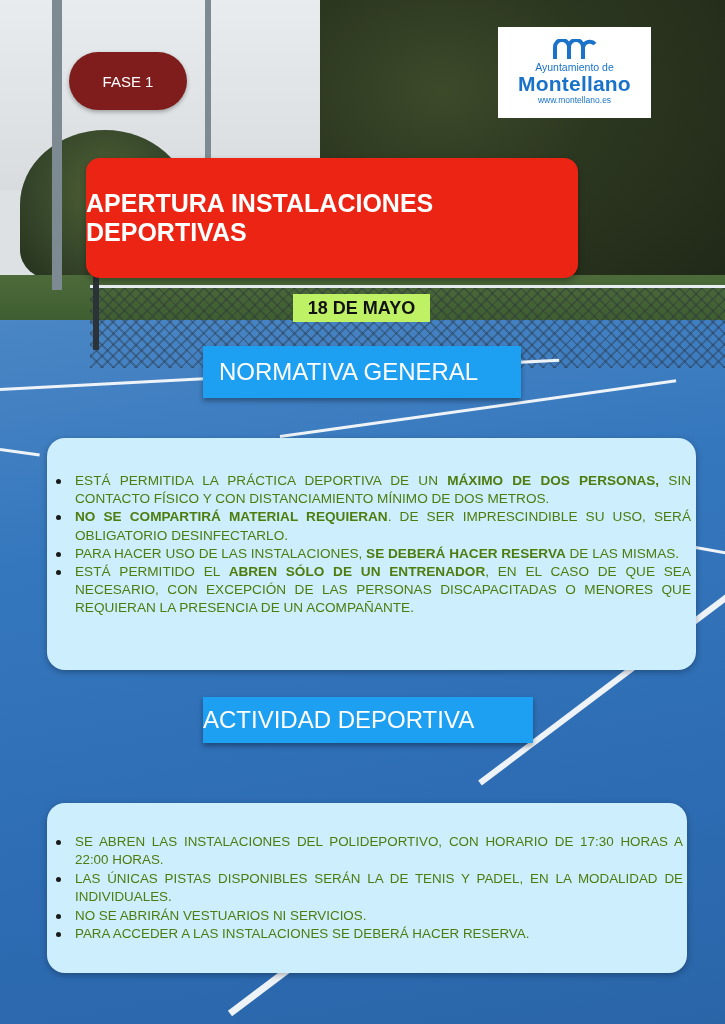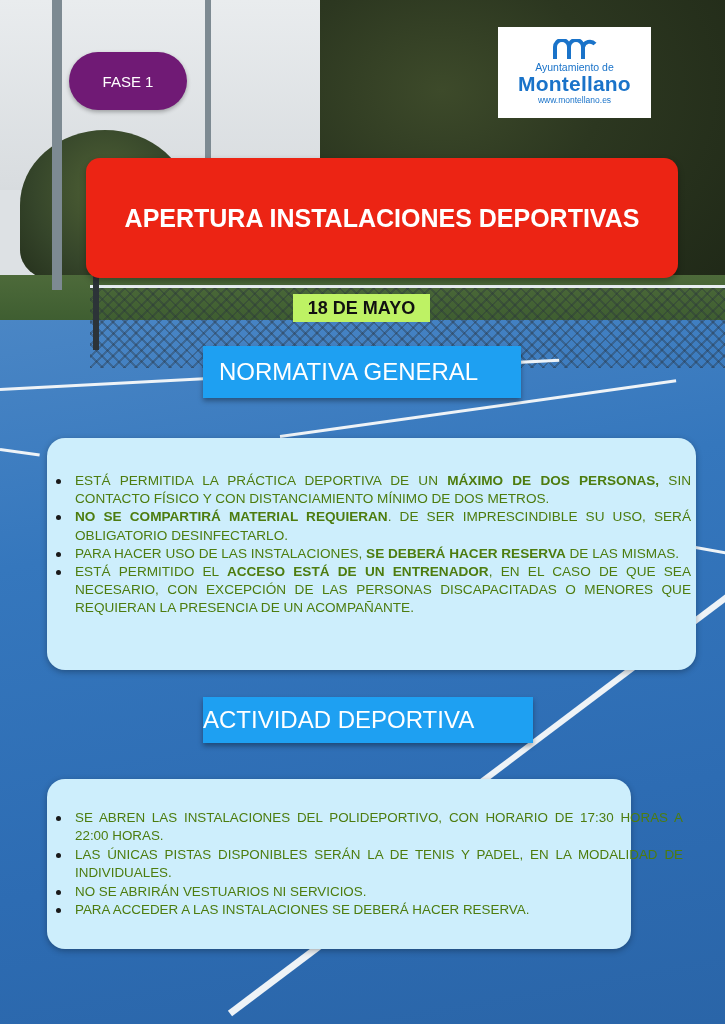--- a/index.html
+++ b/index.html
@@ -8,36 +8,36 @@
   .sky{position:absolute;left:0;top:0;width:725px;height:300px;background:linear-gradient(180deg,#e9ecee 0%,#d9dde0 60%,#c9cfd2 100%);}
   .trees{position:absolute;left:320px;top:0;width:405px;height:300px;background:radial-gradient(ellipse at 30% 30%,#3d4a2a 0%,#2c3720 40%,#1f2817 100%);}
   .trees2{position:absolute;left:20px;top:130px;width:170px;height:150px;border-radius:50% 50% 20% 20%;background:radial-gradient(ellipse at 50% 40%,#4f6135 0%,#35452a 60%,#25301c 100%);}
   .building{position:absolute;left:0;top:190px;width:60px;height:90px;background:#dde1e4;}
   .grass{position:absolute;left:0;top:275px;width:725px;height:60px;background:linear-gradient(180deg,#4d6a3a,#3a5a2e);}
   .court{position:absolute;left:0;top:320px;width:725px;height:704px;background:linear-gradient(170deg,#4a86c5 0%,#3577bd 30%,#2d6cb3 70%,#2a65a8 100%);}
   .net{position:absolute;left:90px;top:285px;width:635px;height:80px;background:repeating-linear-gradient(45deg,rgba(40,50,60,.35) 0 2px,transparent 2px 8px),repeating-linear-gradient(-45deg,rgba(40,50,60,.35) 0 2px,transparent 2px 8px);border-top:3px solid #e8eef2;}
   .pole{position:absolute;background:#7d8a92;}
   .line{position:absolute;background:#eef3f7;transform-origin:left center;}
 
-  .fase{position:absolute;left:69px;top:52px;width:118px;height:58px;border-radius:29px;background:#701a75;color:#fff;font-size:15px;display:flex;align-items:center;justify-content:center;box-shadow:0 2px 4px rgba(0,0,0,.3);}
+  .fase{position:absolute;left:69px;top:52px;width:118px;height:58px;border-radius:29px;background:#7f1d1d;color:#fff;font-size:15px;display:flex;align-items:center;justify-content:center;box-shadow:0 2px 4px rgba(0,0,0,.3);}
   .logo{position:absolute;left:498px;top:27px;width:153px;height:91px;background:#fff;display:flex;flex-direction:column;align-items:center;justify-content:center;color:#1a73c9;}
   .logo .arch{width:46px;height:20px;margin-bottom:2px;}
   .logo .l1{font-size:10.5px;line-height:12px;}
   .logo .l2{font-size:21px;font-weight:bold;line-height:22px;letter-spacing:.2px;}
   .logo .l3{font-size:8.5px;line-height:11px;}
 
-  .title{position:absolute;left:86px;top:158px;width:592px;height:120px;border-radius:14px;background:#ec2414;color:#fff;font-size:25px;font-weight:bold;display:flex;align-items:center;justify-content:center;box-shadow:0 3px 6px rgba(0,0,0,.3);}
+  .title{position:absolute;left:86px;top:158px;width:492px;height:120px;border-radius:14px;background:#ec2414;color:#fff;font-size:25px;font-weight:bold;display:flex;align-items:center;justify-content:center;box-shadow:0 3px 6px rgba(0,0,0,.3);}
   .date{position:absolute;left:293px;top:294px;width:137px;height:28px;background:#bef264;color:#111;font-size:18px;font-weight:bold;display:flex;align-items:center;justify-content:center;}
   .sec{position:absolute;background:#1ea0f2;color:#fff;font-size:24px;display:flex;align-items:center;box-shadow:0 3px 5px rgba(0,0,0,.35);}
   .sec1{left:203px;top:346px;width:318px;height:52px;padding-left:16px;box-sizing:border-box;}
   .sec2{left:203px;top:697px;width:330px;height:46px;}
 
   .card{position:absolute;background:#cdeefc;border-radius:18px;box-shadow:0 2px 6px rgba(0,0,0,.3);color:#4d7c0f;}
   .card1{left:47px;top:438px;width:649px;height:232px;}
-  .card2{left:47px;top:779px;width:584px;height:170px;}
+  .card2{left:47px;top:803px;width:640px;height:170px;}
   .card ul{list-style:none;margin:0;padding:0;position:absolute;}
   .card1 ul{left:8px;top:34px;width:636px;}
   .card2 ul{left:8px;top:30px;width:628px;}
   .card li{position:relative;padding-left:20px;font-size:13.6px;line-height:18.2px;text-align:justify;font-family:"Liberation Sans",sans-serif;}
   .card2 li{font-size:13.4px;line-height:18.4px;}
   .card li::before{content:"";position:absolute;left:1px;top:7px;width:5px;height:5px;border-radius:50%;background:#1a1a1a;}
   .card b{font-weight:bold;}
 </style>
 </head>
 <body>
@@ -84,21 +84,21 @@
 
 <div class="sec sec1">
   <span>NORMATIVA GENERAL</span>
 </div>
 
 <div class="card card1">
   <ul>
       <li><span>ESTÁ PERMITIDA LA PRÁCTICA DEPORTIVA DE UN </span><b>MÁXIMO DE   DOS PERSONAS,</b><span> SIN CONTACTO FÍSICO Y CON DISTANCIAMIENTO MÍNIMO DE DOS METROS.</span></li>
       <li><b>NO SE COMPARTIRÁ MATERIAL REQUIERAN</b><span>. DE SER IMPRESCINDIBLE SU USO, SERÁ OBLIGATORIO DESINFECTARLO.</span></li>
       <li><span>PARA HACER USO DE LAS INSTALACIONES, </span><b>SE DEBERÁ HACER RESERVA</b><span> DE LAS MISMAS.</span></li>
-      <li><span>ESTÁ PERMITIDO EL </span><b>ACCESO ESTÁ DE UN ENTRENADOR</b><span>, EN EL CASO DE QUE SEA NECESARIO, CON EXCEPCIÓN DE LAS PERSONAS DISCAPACITADAS O MENORES QUE REQUIERAN LA PRESENCIA DE UN ACOMPAÑANTE.</span></li>
+      <li><span>ESTÁ PERMITIDO EL </span><b>ABREN SÓLO DE UN ENTRENADOR</b><span>, EN EL CASO DE QUE SEA NECESARIO, CON EXCEPCIÓN DE LAS PERSONAS DISCAPACITADAS O MENORES QUE REQUIERAN LA PRESENCIA DE UN ACOMPAÑANTE.</span></li>
     </ul>
 </div>
 
 <div class="sec sec2">
   <span>ACTIVIDAD DEPORTIVA</span>
 </div>
 
 <div class="card card2">
   <ul>
       <li><span>SE ABREN LAS INSTALACIONES DEL POLIDEPORTIVO, CON HORARIO DE 17:30 HORAS A 22:00 HORAS.</span></li>

